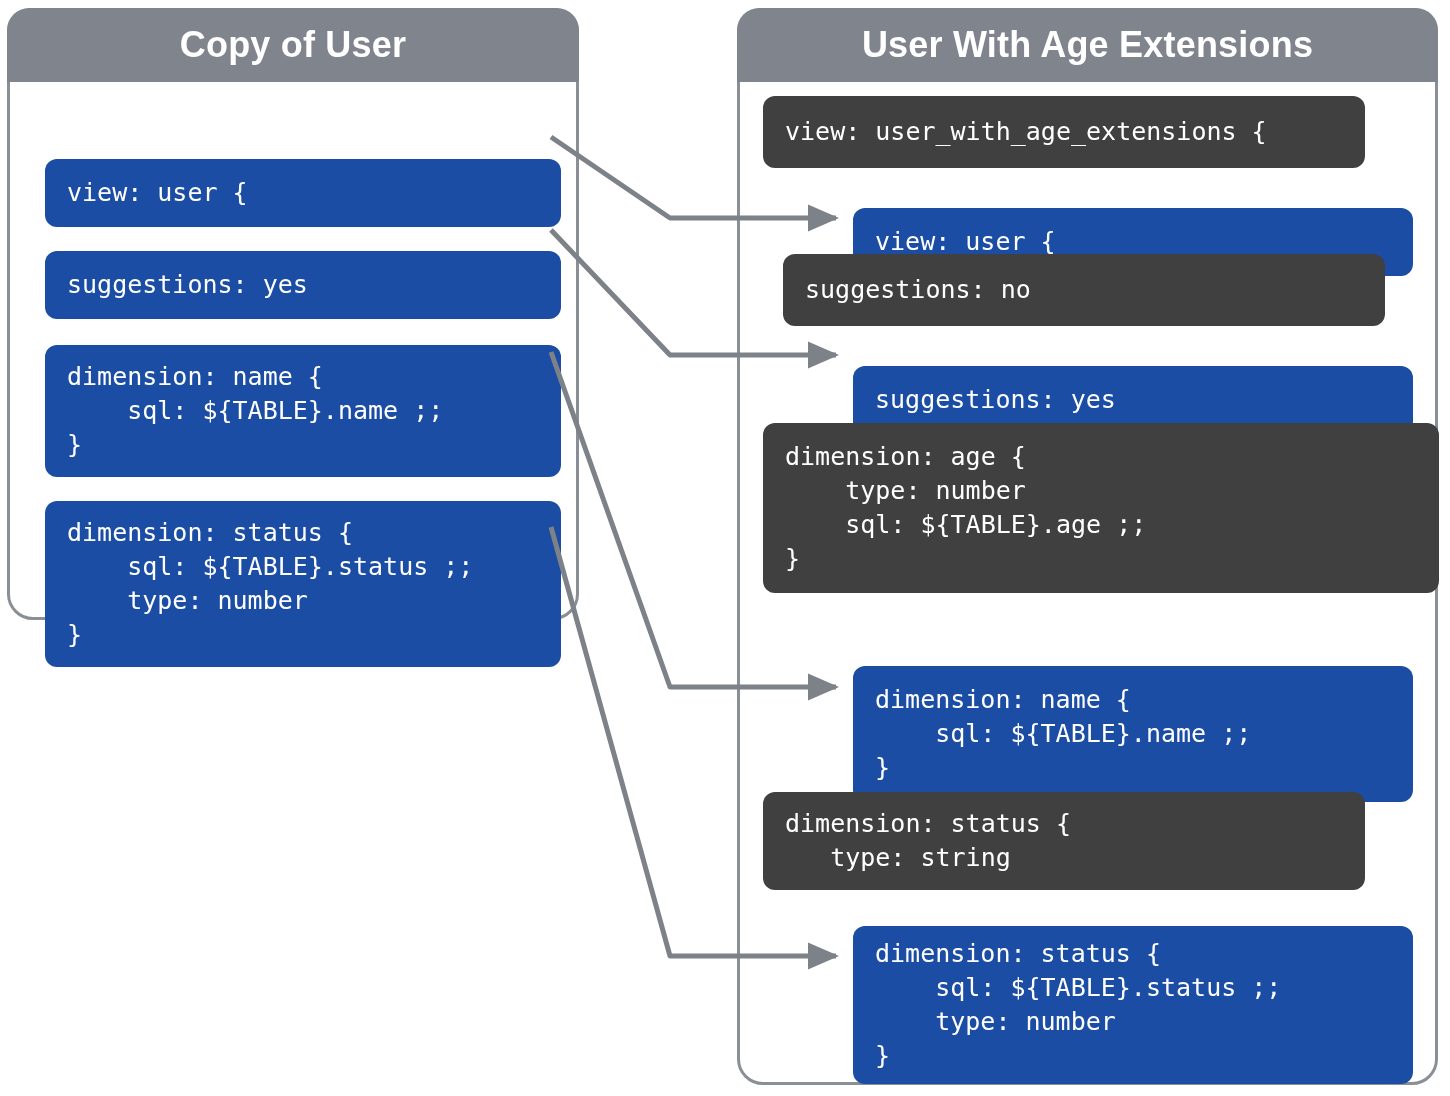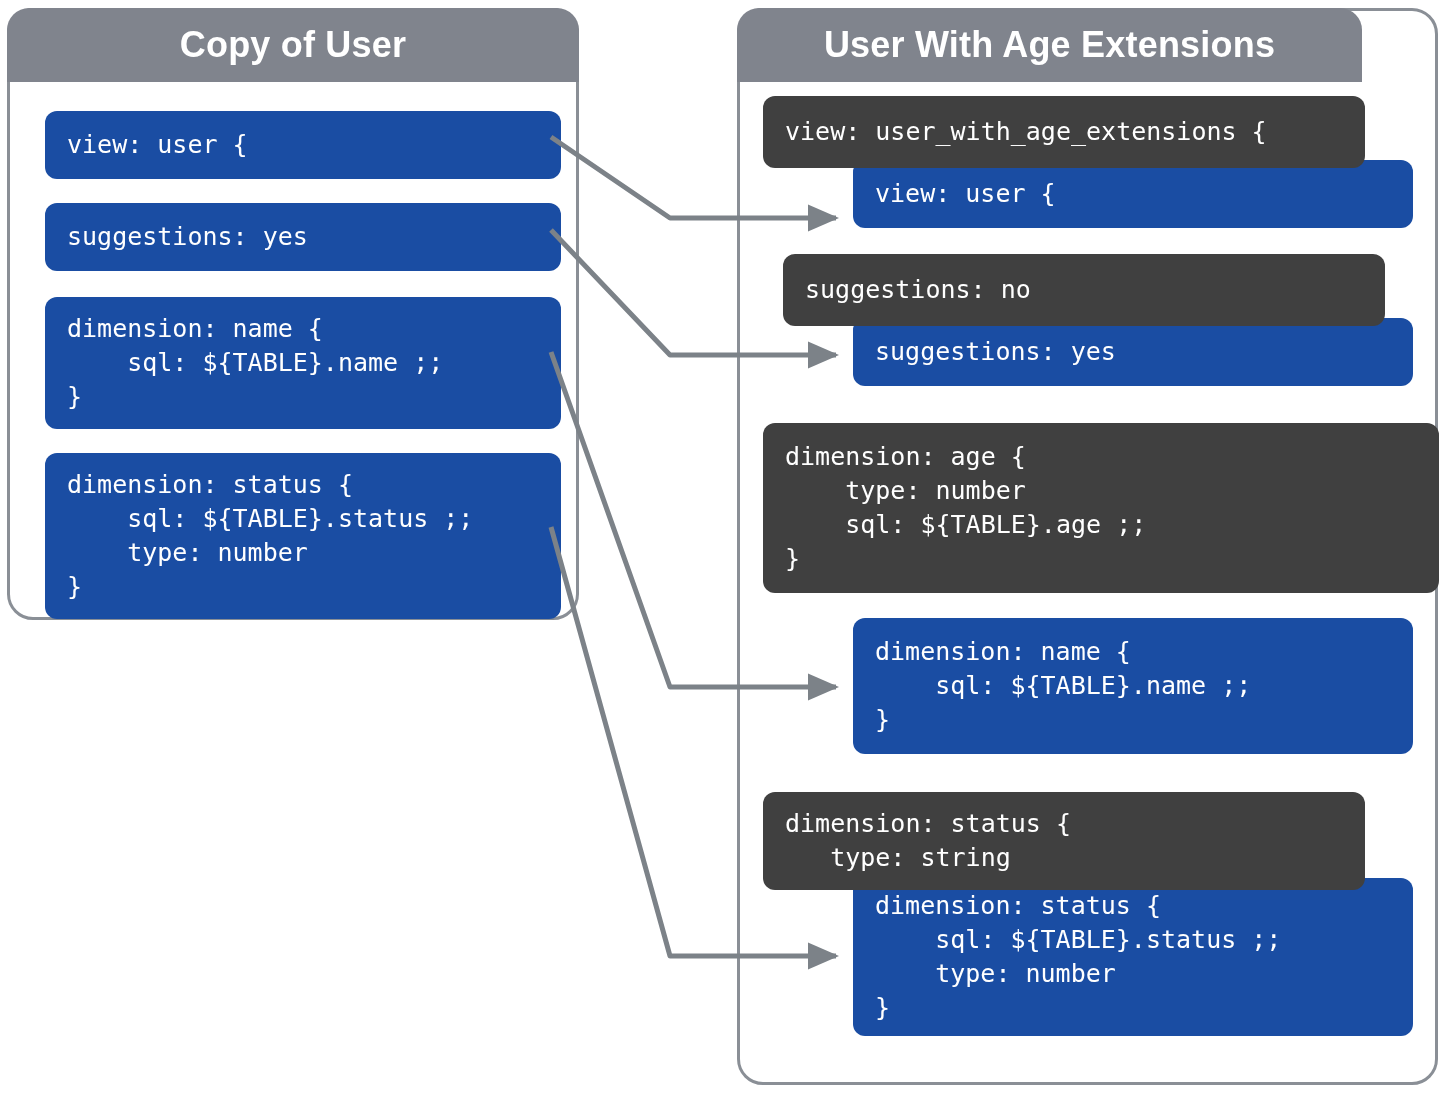--- a/index.html
+++ b/index.html
@@ -40,41 +40,41 @@
     letter-spacing: 0.2px;
     display: flex;
     align-items: center;
     justify-content: center;
   }
 
   #panel-left  { left: 7px;   top: 8px;  width: 572px; height: 612px; }
   #panel-left .panel-header  { width: 572px; height: 74px; }
 
   #panel-right { left: 737px; top: 8px;  width: 701px; height: 1077px; }
-  #panel-right .panel-header { width: 625px; height: 74px; }
+  #panel-right .panel-header { width: 701px; height: 74px; }
 
   
   .code-block {
     position: absolute;
     box-sizing: border-box;
     border-radius: 12px;
     color: #ffffff;
     font-family: "DejaVu Sans Mono", "Liberation Mono", monospace;
     font-size: 25px;
     line-height: 34px;
     white-space: pre;
     display: flex;
     flex-direction: column;
     justify-content: center;
   }
   .code-block .code-text {
     white-space: pre;
     display: block;
   }
-  .dark  { background: #1a4da3; }
+  .dark  { background: #1a4da3; margin-top: 48px; }
   .light { background: #404040; }
 
   .pad-l { padding-left: 22px; }
 
   
   #lb-view        { left: 35px; top: 100px; width: 516px; height: 68px; }
   #lb-suggestions { left: 35px; top: 192px; width: 516px; height: 68px; }
   #lb-dim-name    { left: 35px; top: 286px; width: 516px; height: 132px; }
   #lb-dim-status  { left: 35px; top: 442px; width: 516px; height: 166px; }
 

